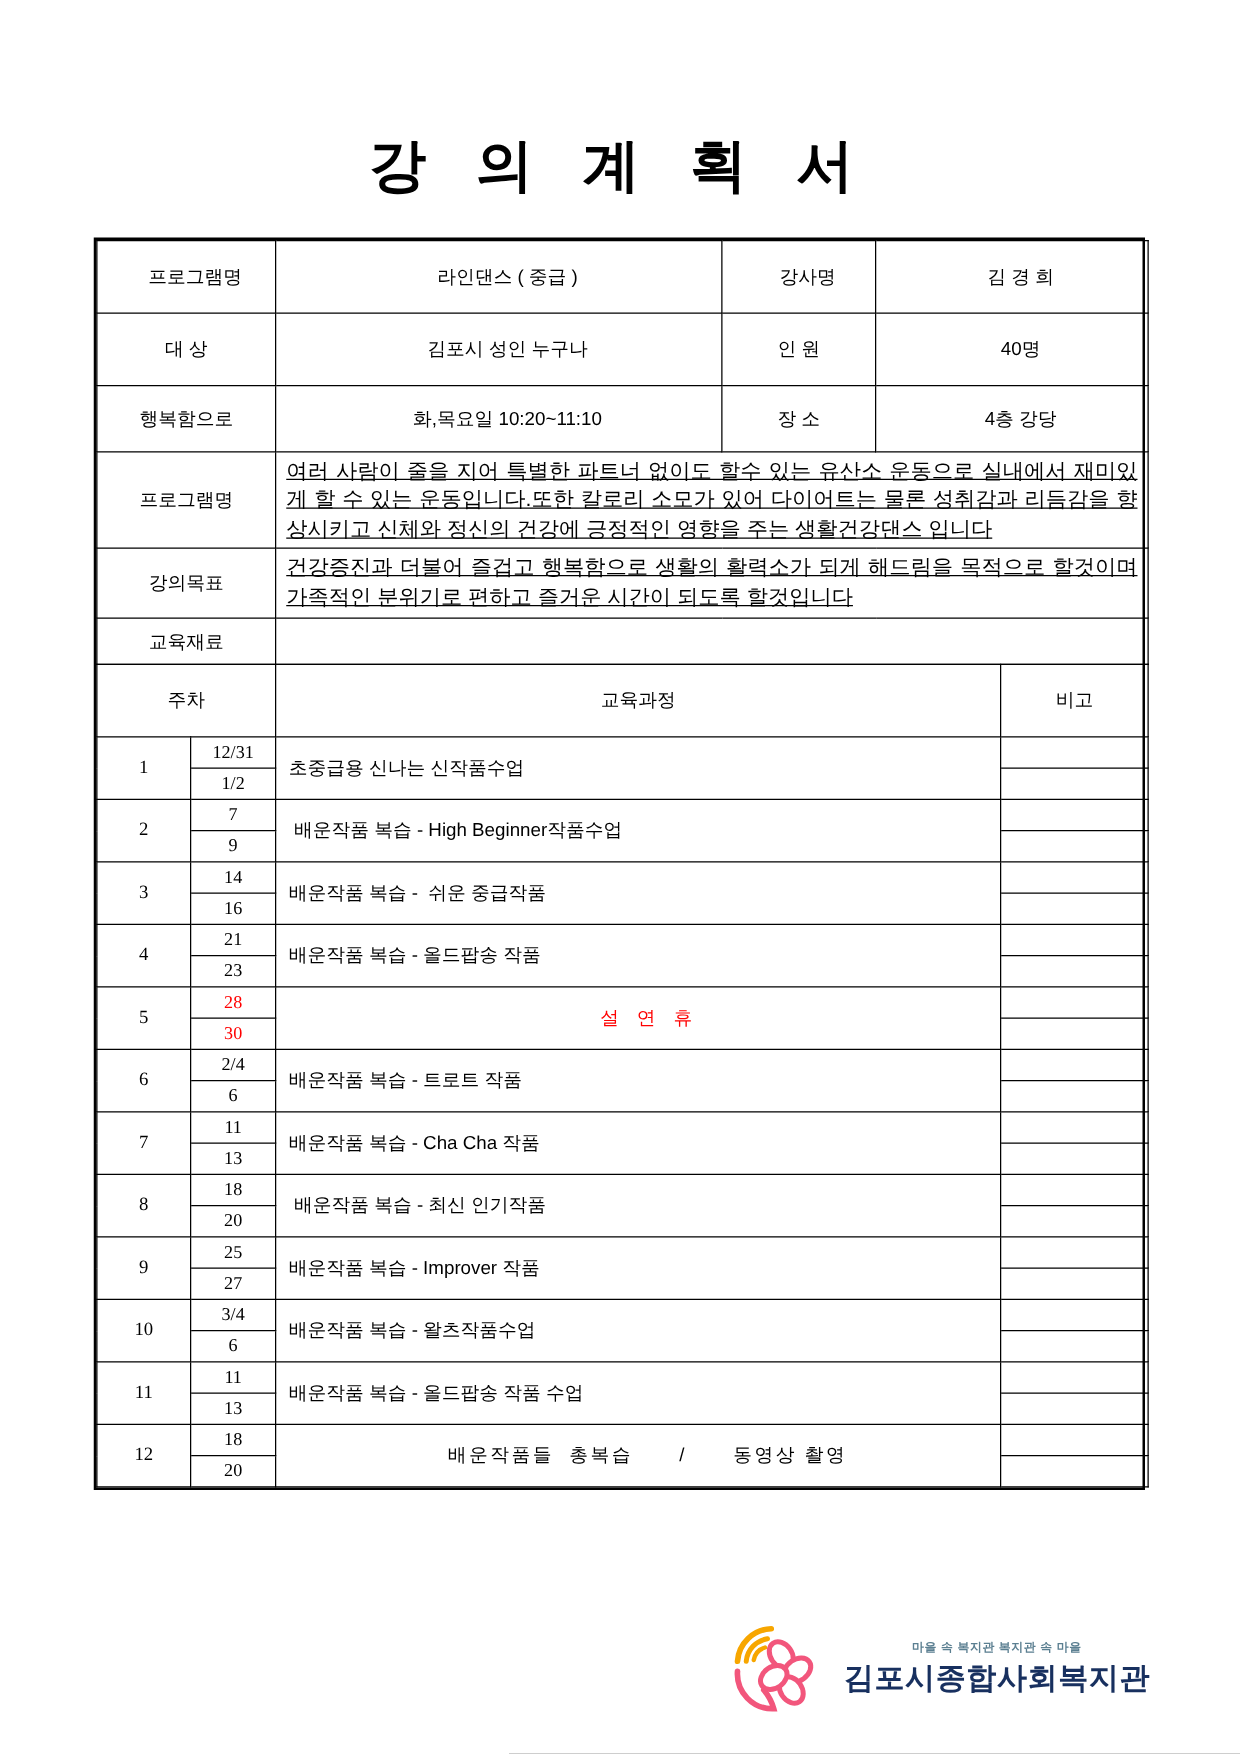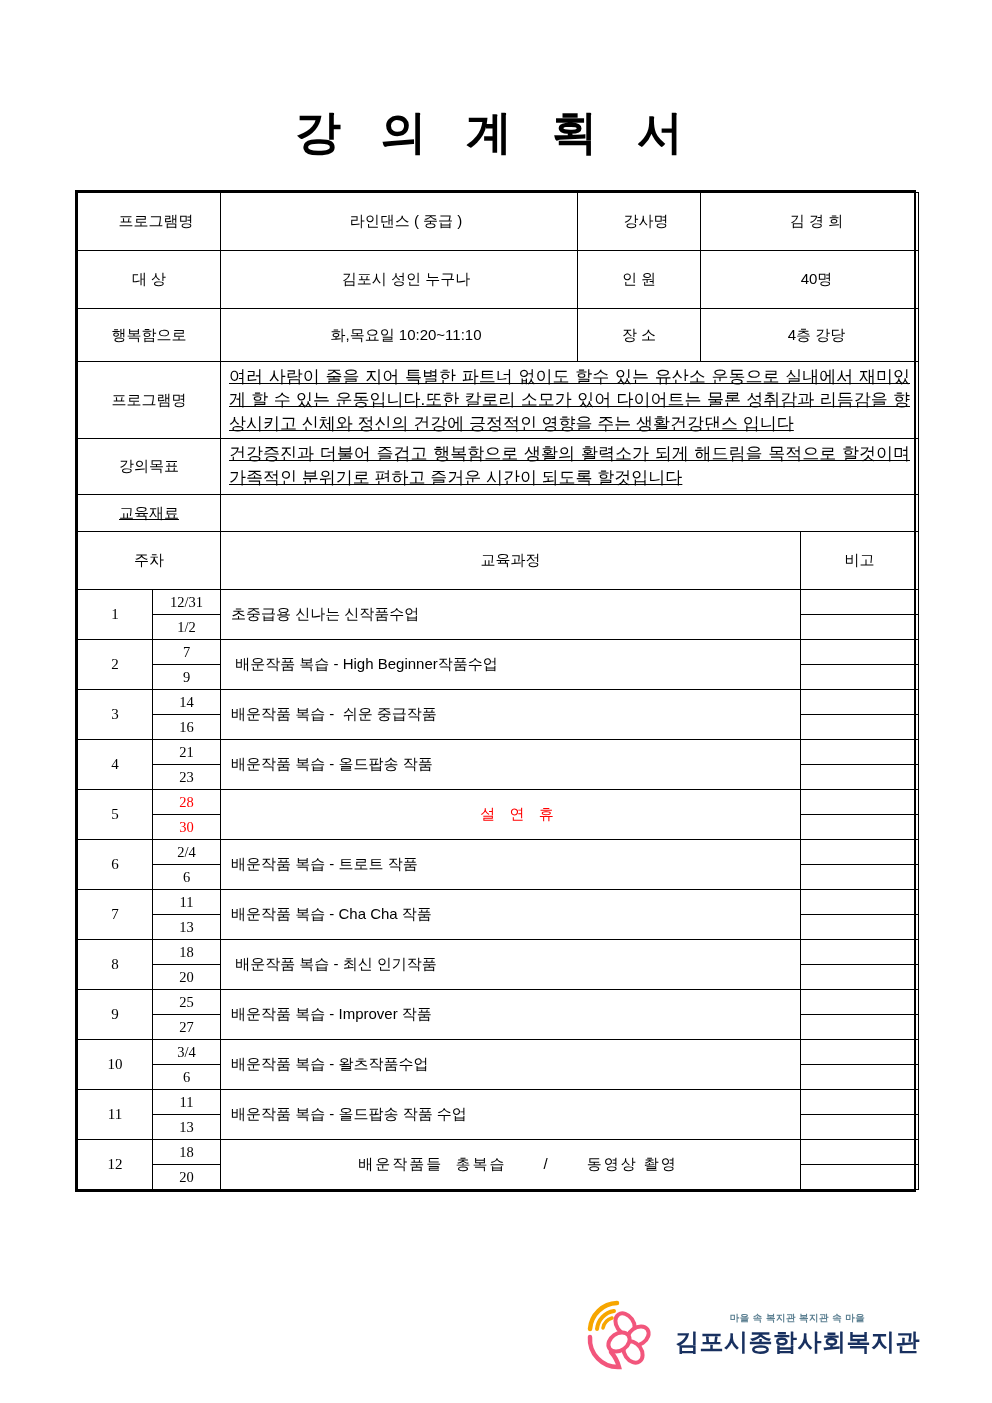--- a/index.html
+++ b/index.html
@@ -36,21 +36,21 @@
   td { border: 1px solid #000; vertical-align: middle; font-size: 15px; }
   .sched { margin-top: -1px; }
   td.lab { text-align: center; }
   td.val { text-align: center; padding-left: 14px; }
   .r1 td { height: 58px; padding-left: 14px; }
   .r2 td { height: 58px; }
   .r3 td { height: 53px; }
   .r4 td { height: 62px; }
   .r5 td { height: 56px; }
   .r6 td { height: 56px; }
-  .r7 td { height: 37px; text-decoration: underline; }
+  .r7 td { height: 37px; }
   td.longtext {
     text-align: justify;
     padding: 3px 8px 3px 8px;
     font-size: 17px;
     line-height: 1.38;
     vertical-align: top;
     text-decoration: underline;
   }
   td.dash { text-align: center; padding-left: 0; }
   td.supplies { padding: 2px 0 2px 10px; line-height: 1.35; font-size: 14.5px; }

